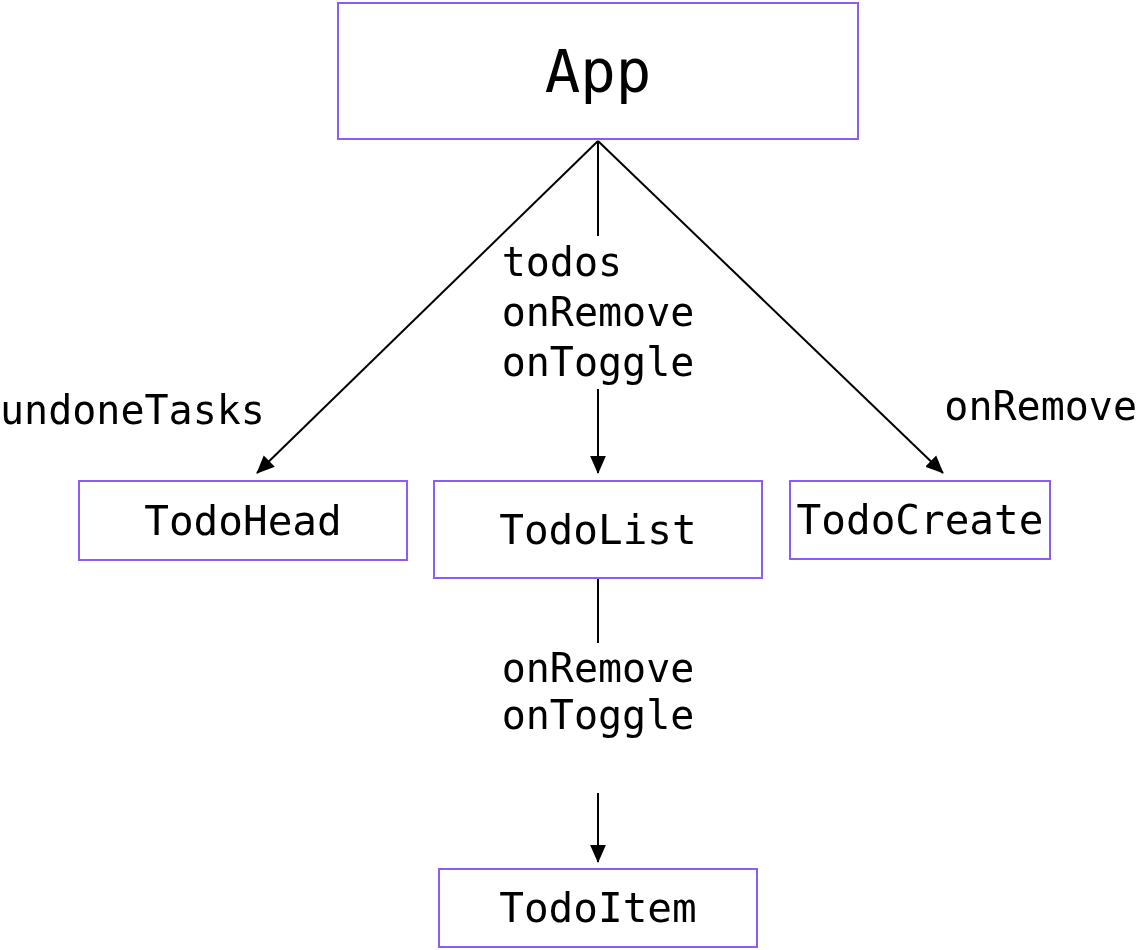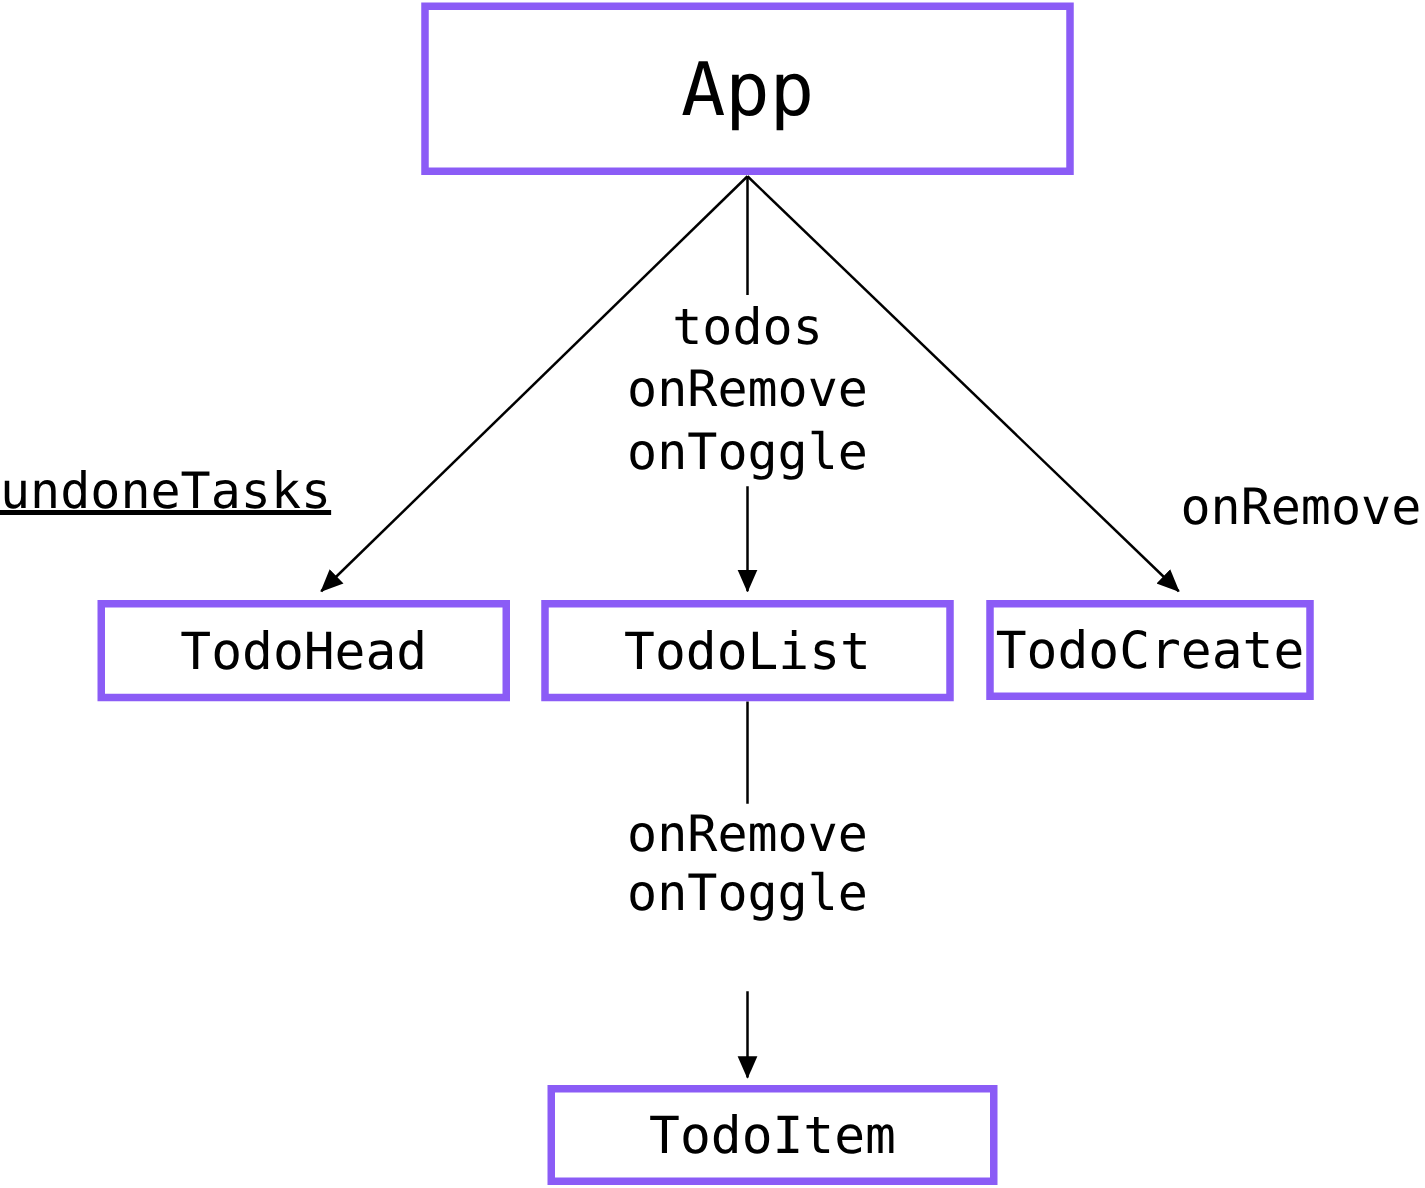--- a/index.html
+++ b/index.html
@@ -19,37 +19,37 @@
   #edges-layer {
     position: absolute;
     left: 0;
     top: 0;
     width: 1140px;
     height: 950px;
   }
   .node {
     position: absolute;
     box-sizing: border-box;
-    border: 6px solid #8b5cf6;
+    border: 2px solid #8b5cf6;
     background: #ffffff;
     display: flex;
     align-items: center;
     justify-content: center;
     white-space: nowrap;
   }
   .node-app   { font-size: 59px; }
   .node-child { font-size: 41px; }
   .edge-label {
     position: absolute;
     font-size: 40px;
     white-space: nowrap;
     background: transparent;
   }
   .props-stack {
-    text-align: center;
+    text-align: left;
     transform: translateX(-50%);
   }
   .props-stack span { display: block; }
   .props-upper span { line-height: 50px; }
   .props-lower span { line-height: 47px; }
 </style>
 </head>
 <body>
 
 <div id="canvas">
@@ -73,33 +73,33 @@
   </svg>
 
   <div class="node node-app" style="left:337px; top:2px; width:522px; height:138px;">
     <span>App</span>
   </div>
 
   <div class="node node-child" style="left:78px; top:480px; width:330px; height:81px;">
     <span>TodoHead</span>
   </div>
 
-  <div class="node node-child" style="left:433px; top:480px; width:330px; height:81px;">
+  <div class="node node-child" style="left:433px; top:480px; width:330px; height:99px;">
     <span>TodoList</span>
   </div>
 
   <div class="node node-child" style="left:789px; top:480px; width:262px; height:80px;">
     <span>TodoCreate</span>
   </div>
 
-  <div class="node node-child" style="left:438px; top:868px; width:360px; height:80px;">
+  <div class="node node-child" style="left:438px; top:868px; width:320px; height:80px;">
     <span>TodoItem</span>
   </div>
 
-  <div class="edge-label" style="left:0px; top:370px;text-decoration:underline;">undoneTasks</div>
+  <div class="edge-label" style="left:0px; top:387px;">undoneTasks</div>
 
   <div class="edge-label props-stack props-upper" style="left:598px; top:237px;">
     <span>todos</span>
     <span>onRemove</span>
     <span>onToggle</span>
   </div>
 
   <div class="edge-label" style="right:3px; top:383px;">onRemove</div>
 
   <div class="edge-label props-stack props-lower" style="left:598px; top:645px;">

